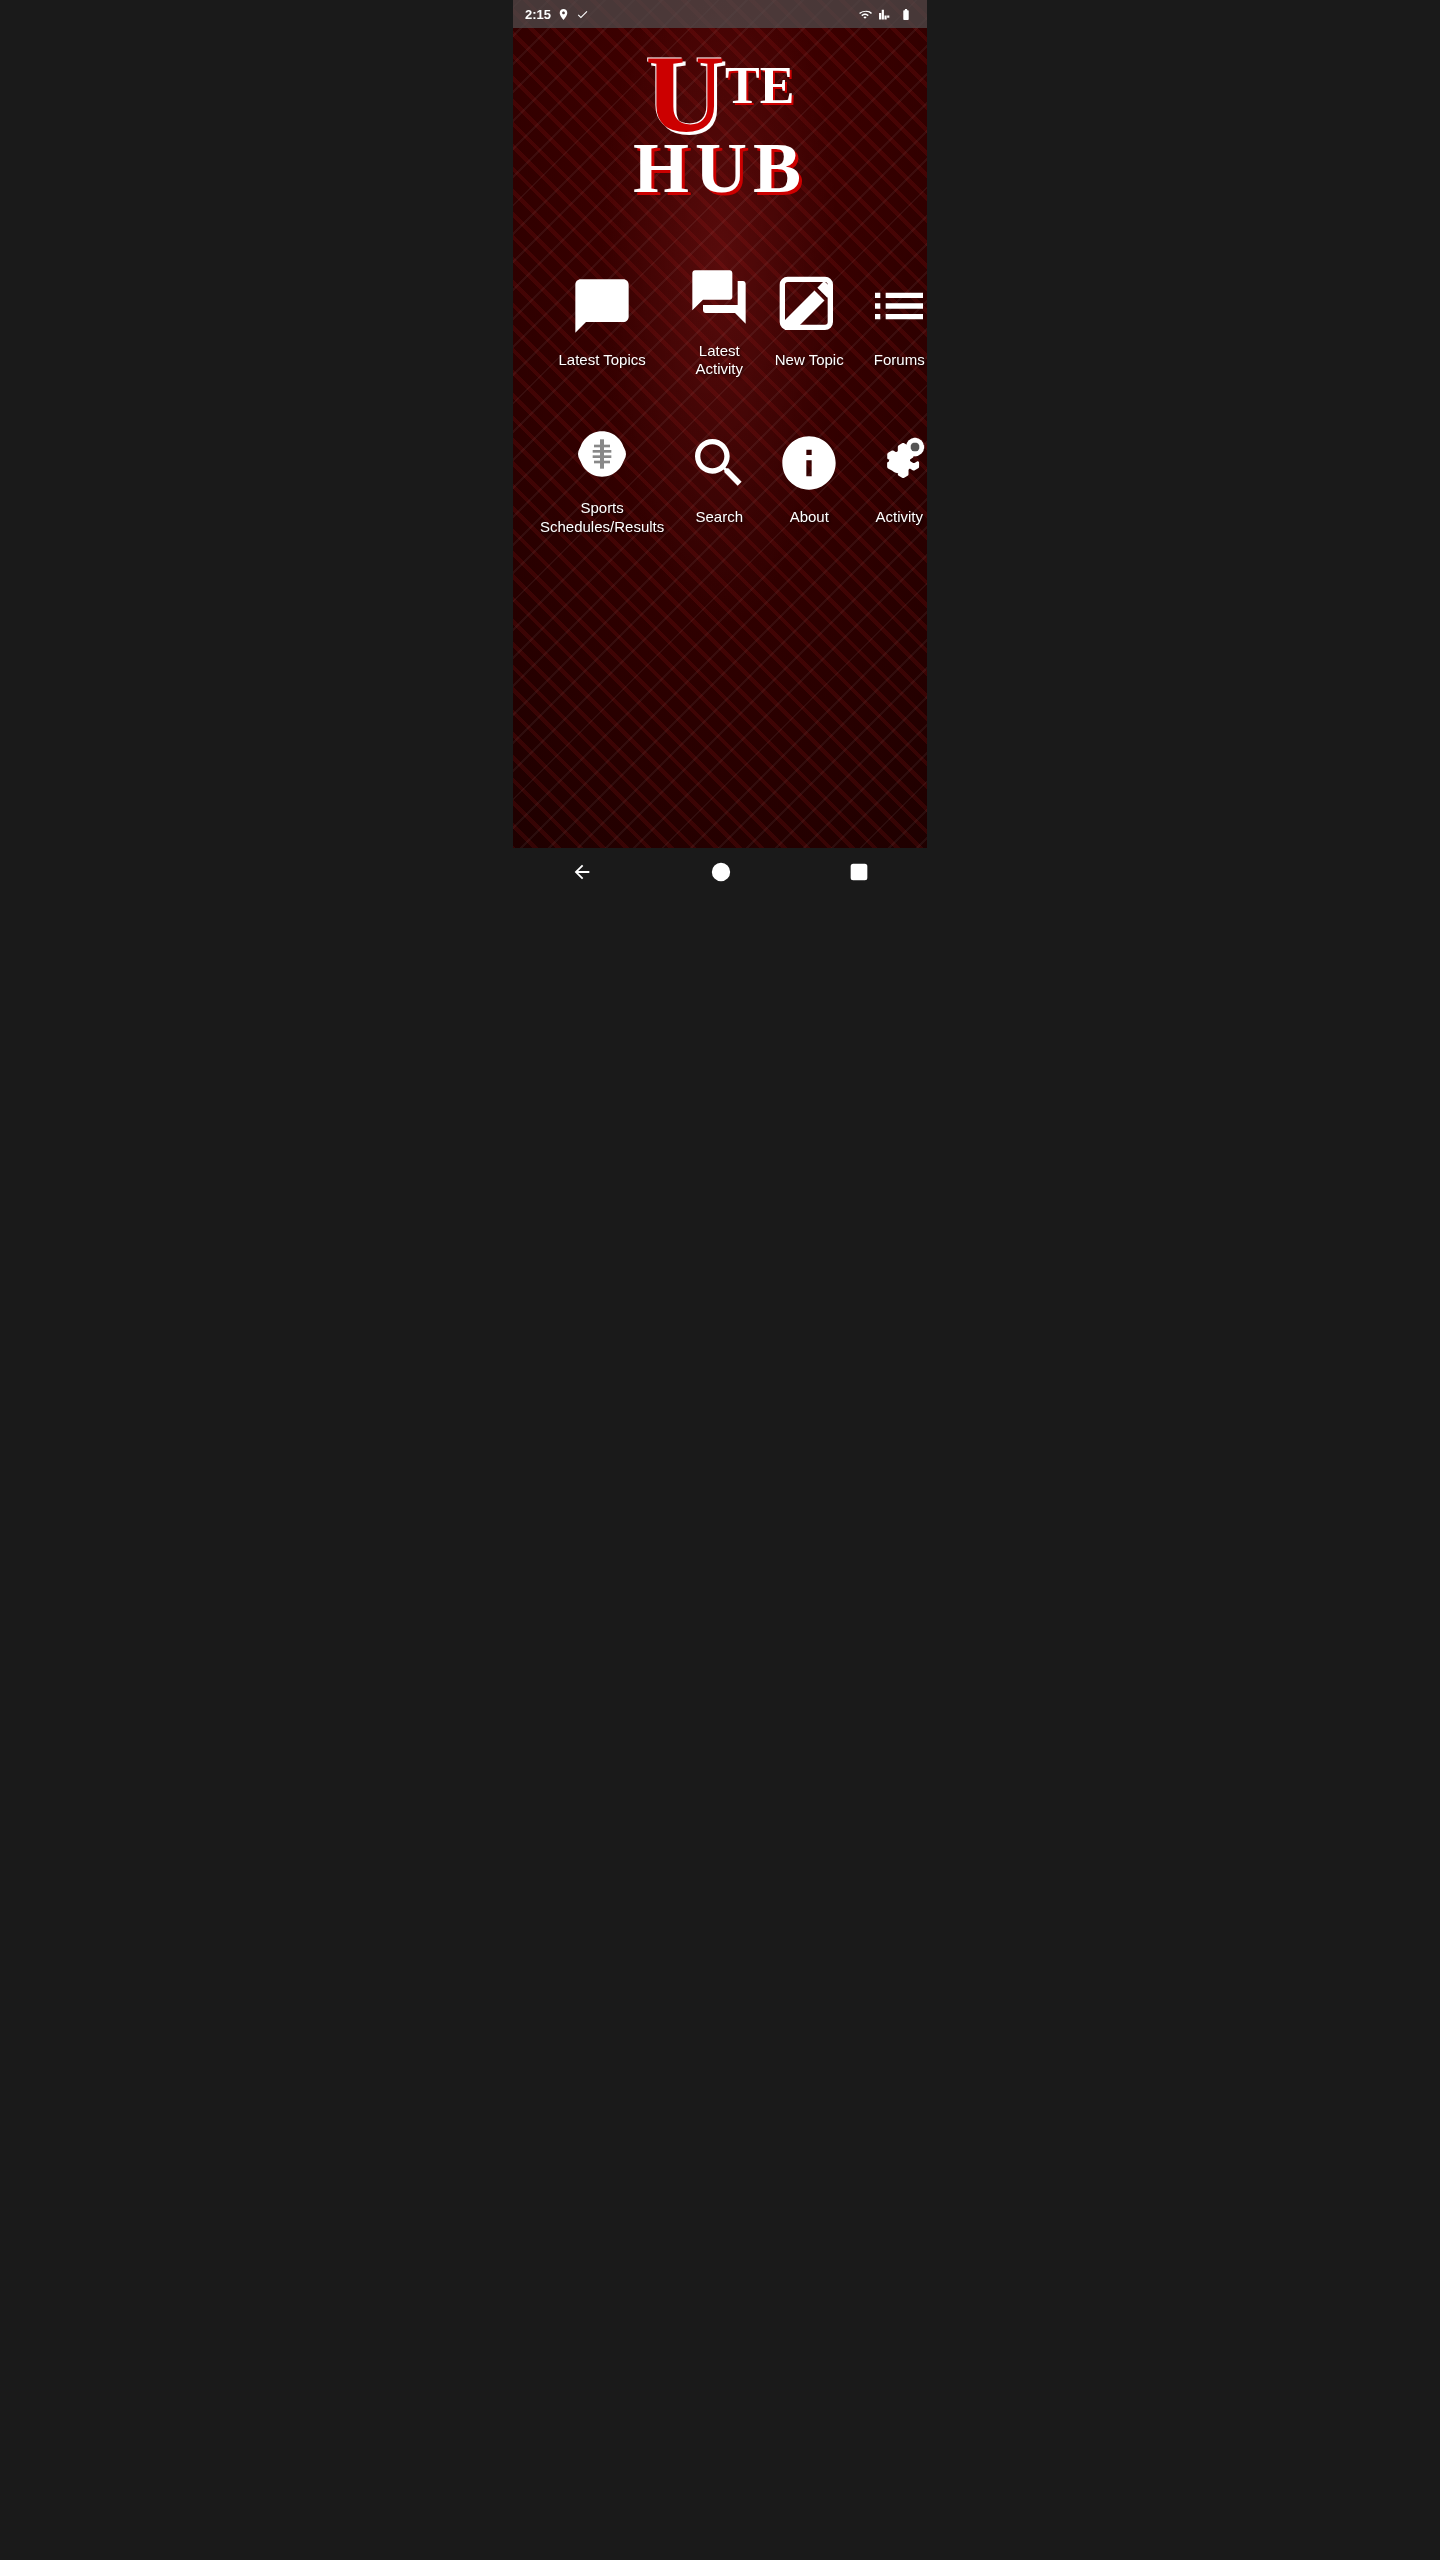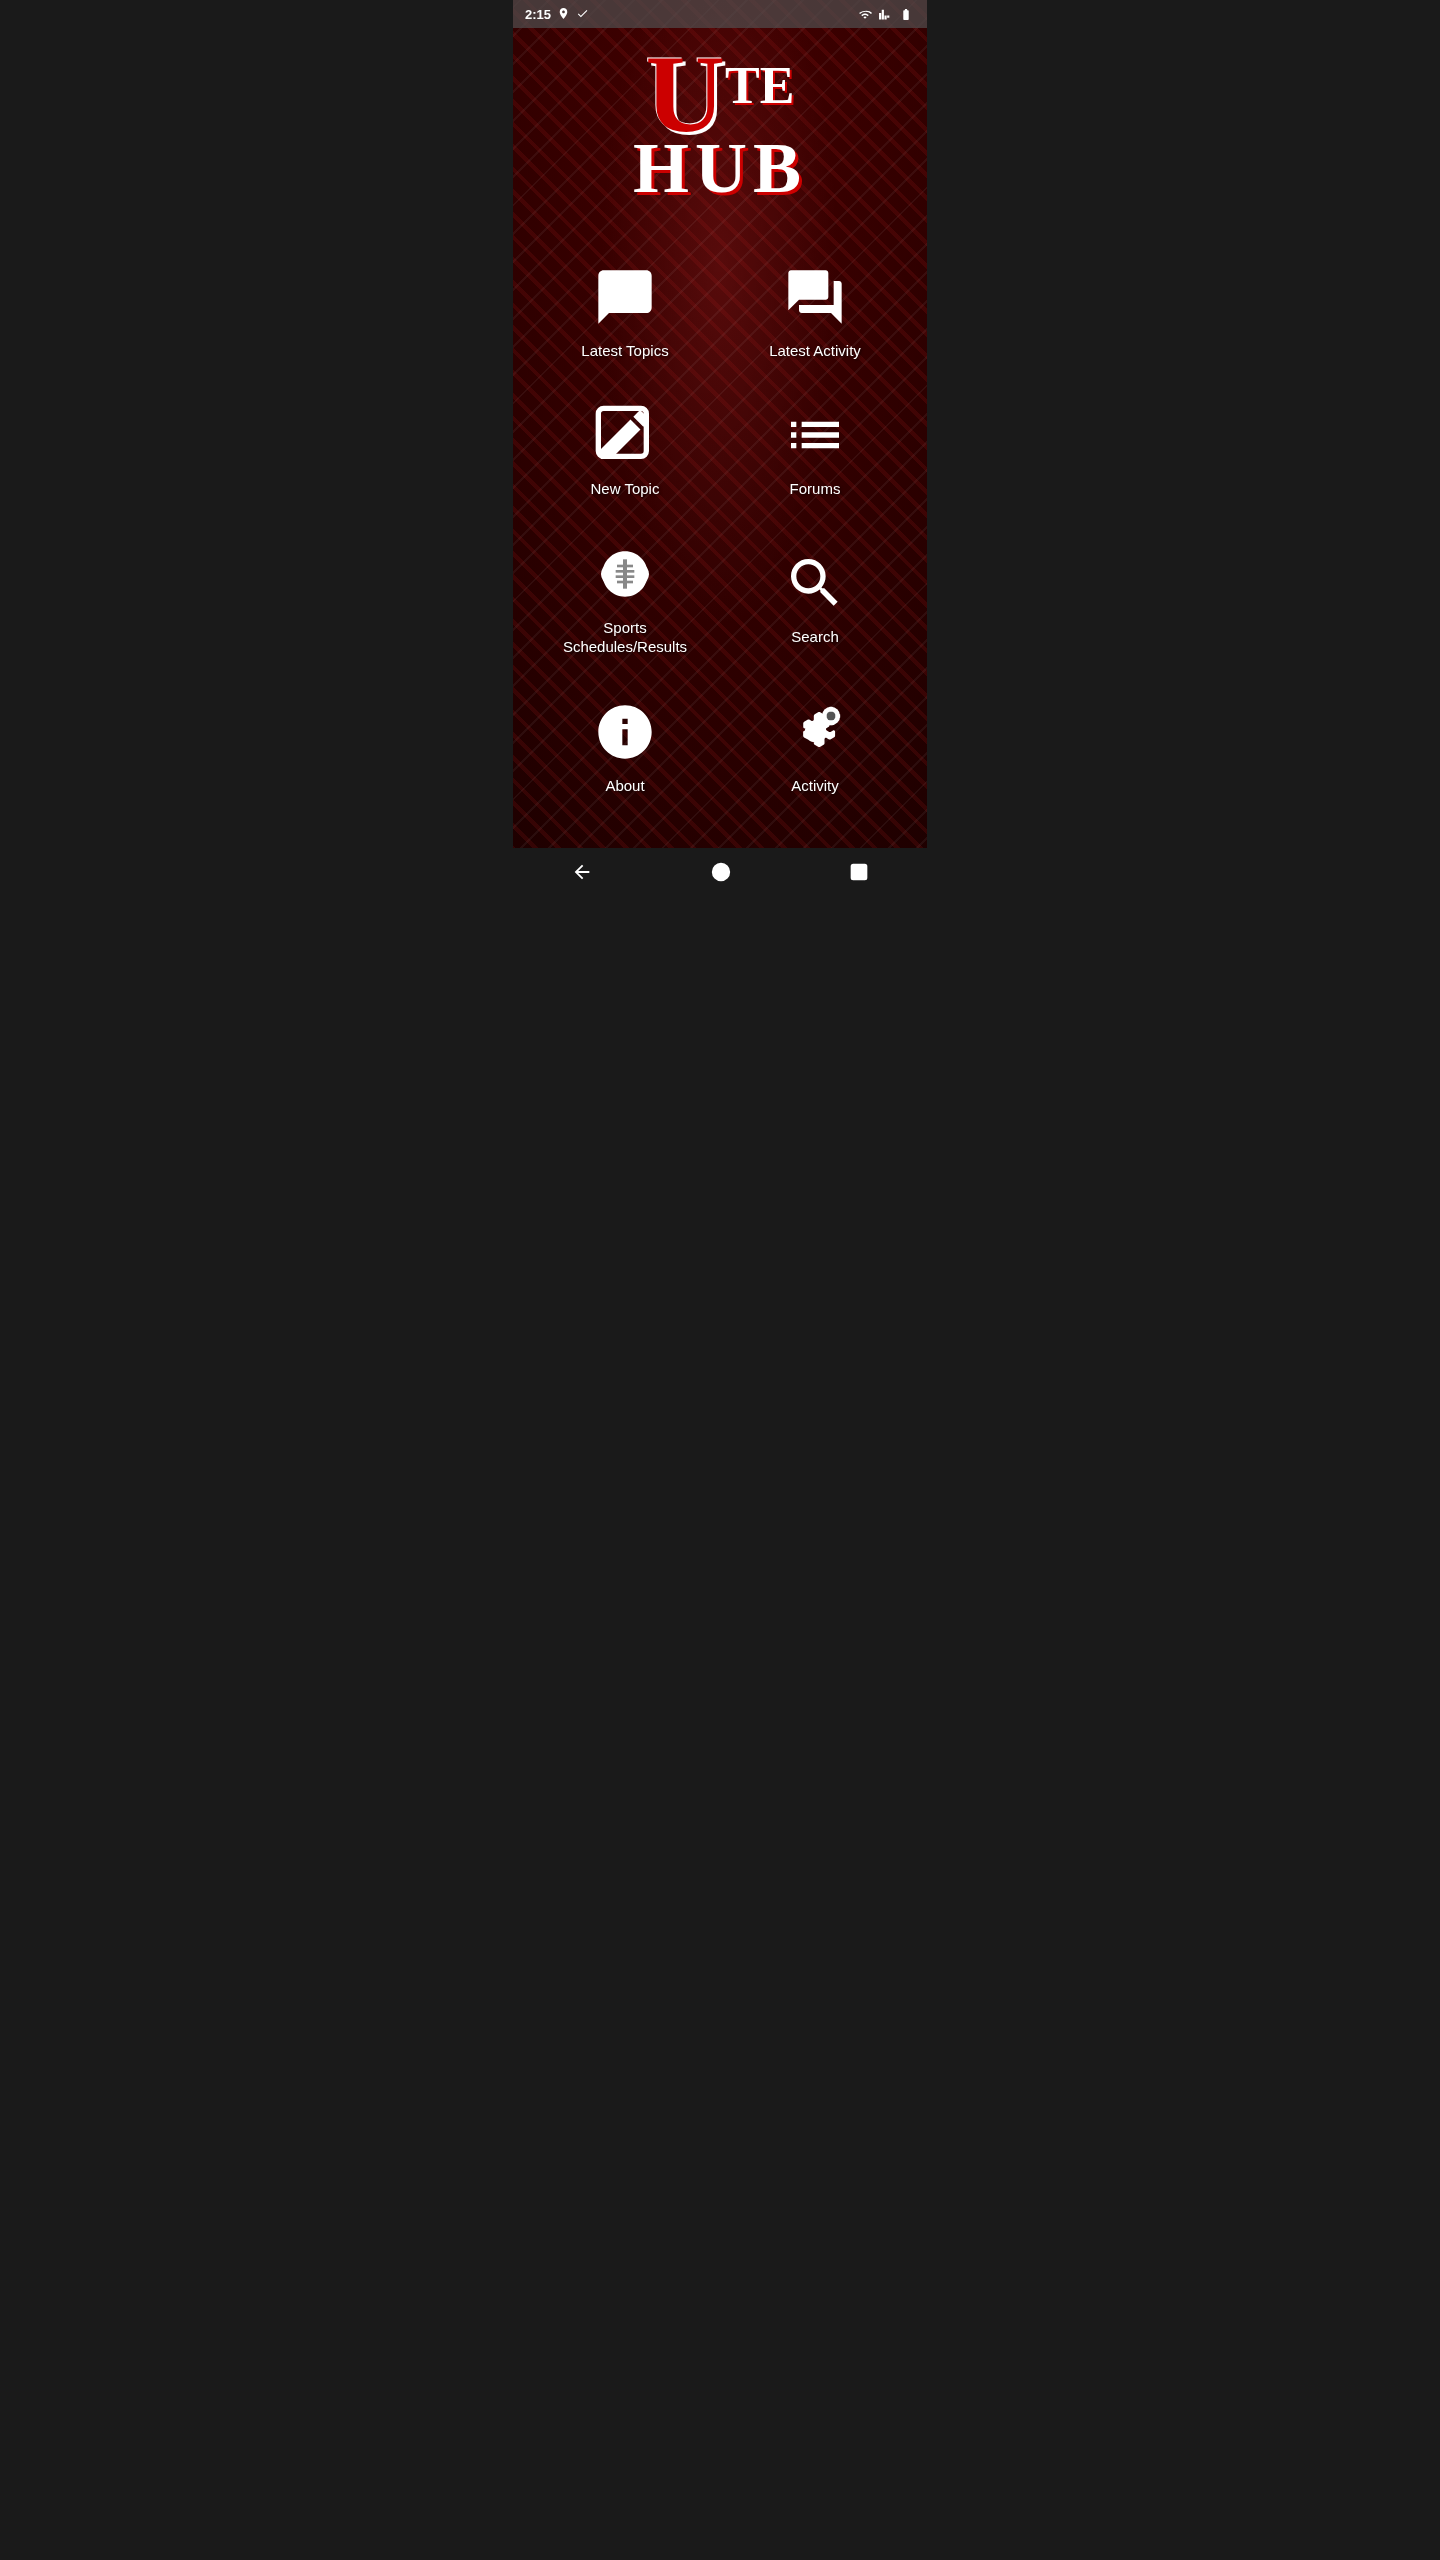--- a/index.html
+++ b/index.html
@@ -24,21 +24,21 @@
       height: 28px;
       background: rgba(80,80,80,0.7);
       display: flex;
       align-items: center;
       justify-content: space-between;
       padding: 0 12px;
       z-index: 10;
     }
     .status-left {
       display: flex;
-      align-items: flex-start;
+      align-items: center;
       gap: 6px;
       color: white;
       font-size: 13px;
       font-weight: bold;
     }
     .status-right {
       display: flex;
       align-items: center;
       gap: 5px;
     }
@@ -123,21 +123,21 @@
     }
     .logo-top-row {
       display: flex;
       align-items: flex-start;
       justify-content: center;
     }
 
     
     .grid {
       display: grid;
-      grid-template-columns: repeat(2, 1fr);
+      grid-template-columns: repeat(4, 1fr);
       gap: 0;
       width: 100%;
       max-width: 380px;
     }
 
     .grid-item {
       display: flex;
       flex-direction: column;
       align-items: center;
       justify-content: center;

